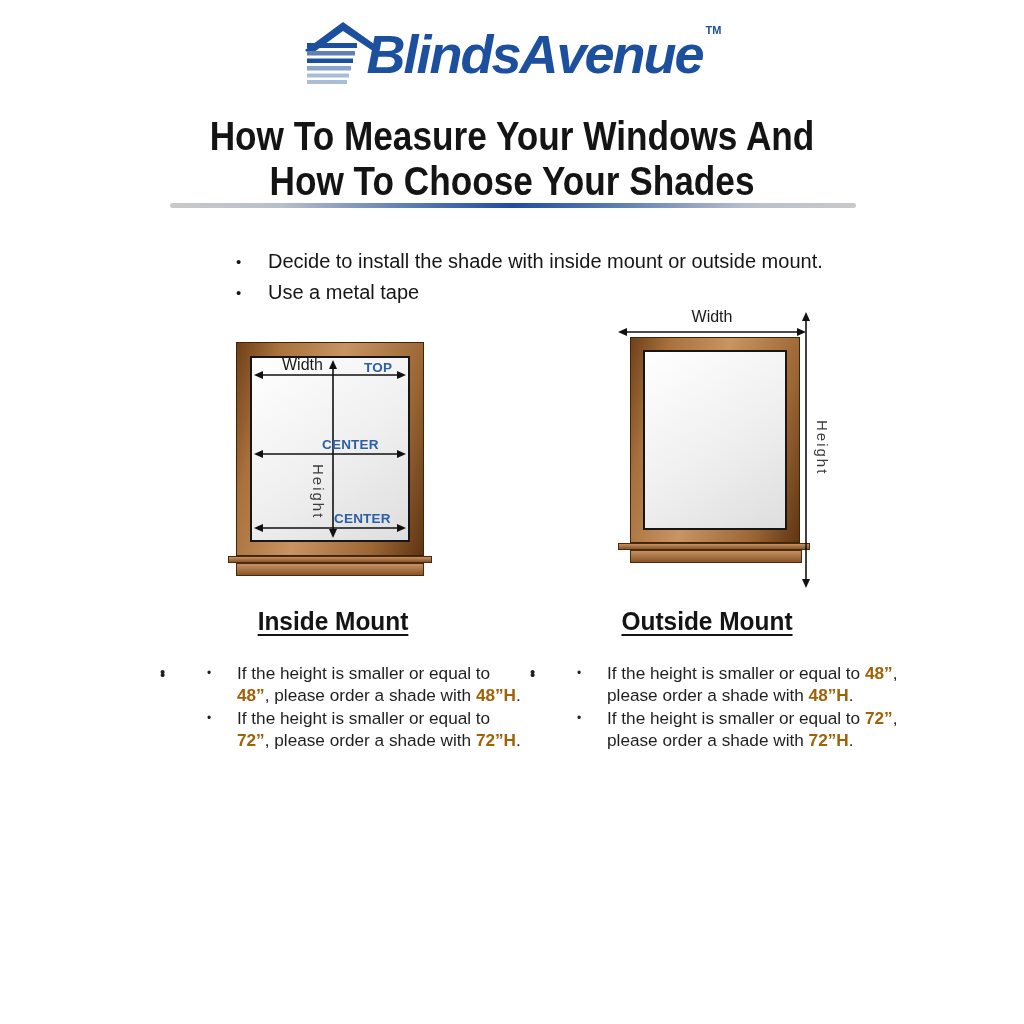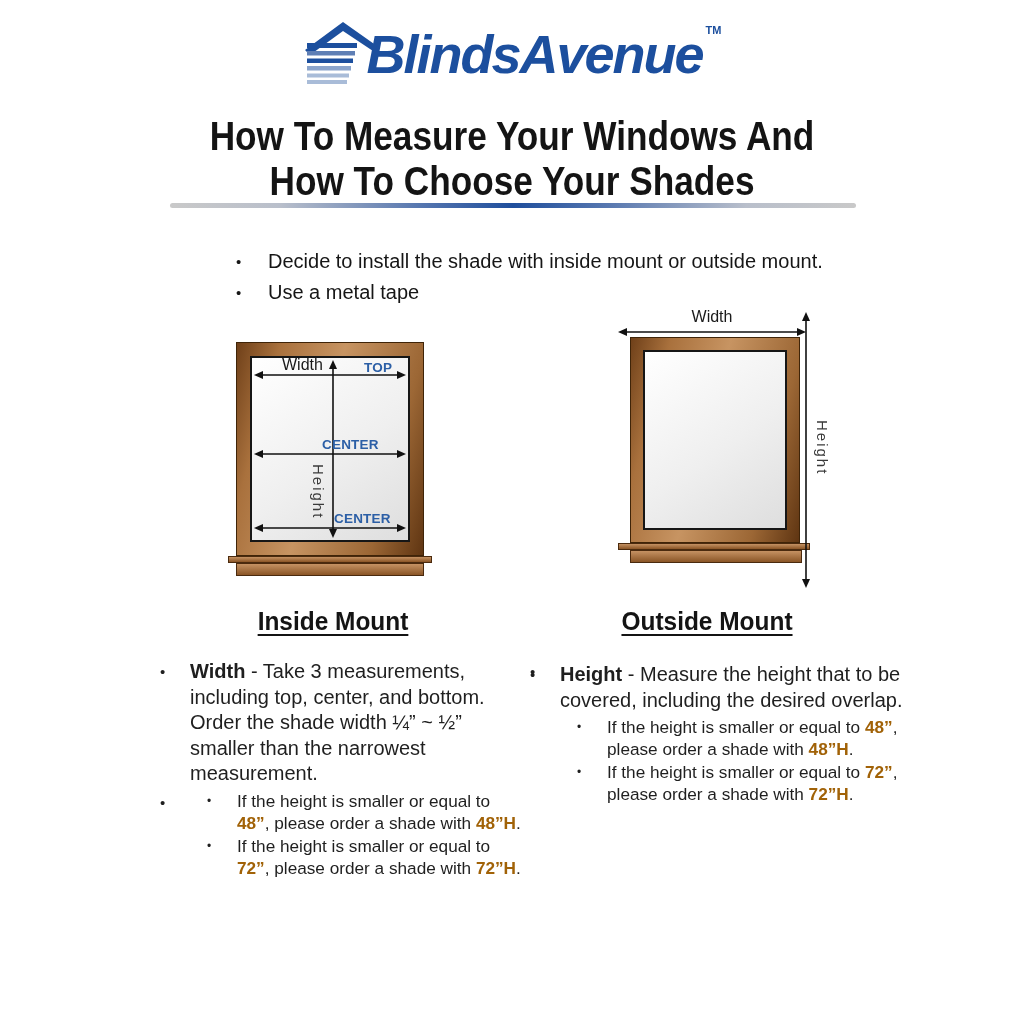--- a/index.html
+++ b/index.html
@@ -140,42 +140,40 @@
     <span class="diagram-label" style="left:0;top:2px;width:200px;text-align:center;">Width</span>
     <span class="vert-label" style="left:202px;top:114px;">Height</span>
   </div>
 
   <div class="mount-heading left">Inside Mount</div>
   <div class="mount-heading right">Outside Mount</div>
 
   <div class="col left">
     <div class="l1">
       <span class="marker">•</span>
-      <span><span class="term">Width</span><span> - Take 3 measurements, including top, center, and bottom. Order the shade width ¼” ~ ½” smaller than the narrowest measurement.</span></span>
     </div>
     <div class="l1">
       <span class="marker">•</span>
     </div>
     <div class="l2">
       <span class="marker">•</span>
       <span><span>If the height is smaller or equal to </span><span class="red">48”</span><span>, please order a shade with </span><span class="red">48”H</span><span>.</span></span>
     </div>
     <div class="l2">
       <span class="marker">•</span>
       <span><span>If the height is smaller or equal to </span><span class="red">72”</span><span>, please order a shade with </span><span class="red">72”H</span><span>.</span></span>
     </div>
   </div>
 
   <div class="col right">
     <div class="l1">
       <span class="marker">•</span>
     </div>
     <div class="l1">
       <span class="marker">•</span>
-      <span><span class="term">Height</span><span> - Measure the height that to be covered, including the desired overlap.</span></span>
     </div>
     <div class="l2">
       <span class="marker">•</span>
       <span><span>If the height is smaller or equal to </span><span class="red">48”</span><span>, please order a shade with </span><span class="red">48”H</span><span>.</span></span>
     </div>
     <div class="l2">
       <span class="marker">•</span>
       <span><span>If the height is smaller or equal to </span><span class="red">72”</span><span>, please order a shade with </span><span class="red">72”H</span><span>.</span></span>
     </div>
   </div>

